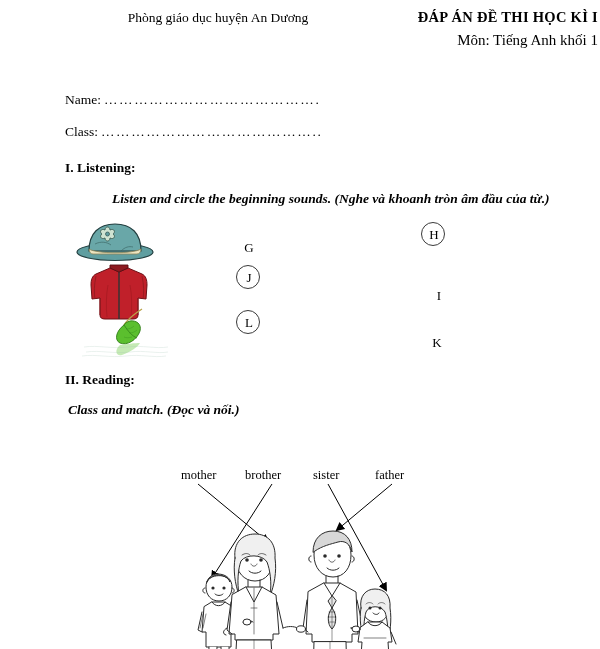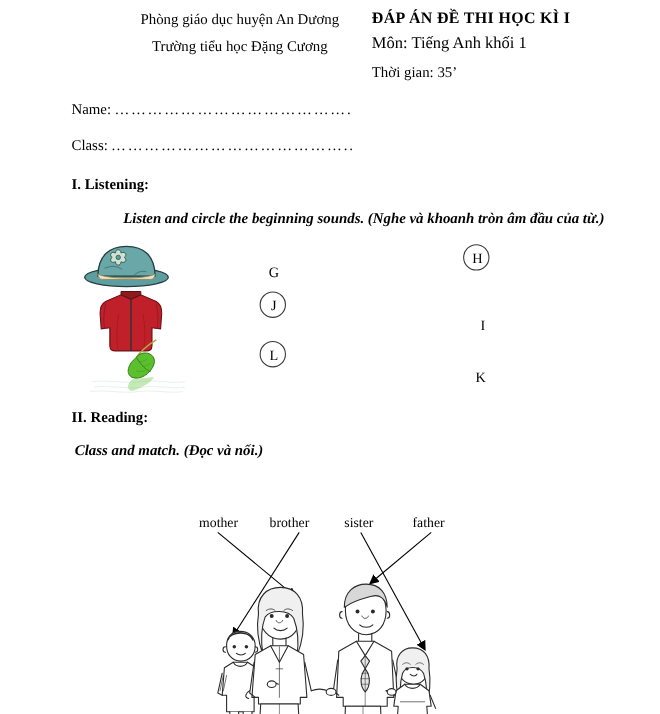--- a/index.html
+++ b/index.html
@@ -35,21 +35,21 @@
   .school-line {
     font-size: 13.5px;
     line-height: 24px;
     white-space: nowrap;
   }
   .title-block {
     position: absolute;
     left: 300px;
     top: 0;
     width: 260px;
-    text-align: left;
+    text-align: right;
   }
   .exam-title {
     font-size: 14.5px;
     font-weight: bold;
     line-height: 22px;
     letter-spacing: 0.3px;
     white-space: nowrap;
   }
   .subject-line {
     font-size: 15px;
@@ -163,26 +163,24 @@
     left: 0;
     top: 0;
   }
 </style>
 </head>
 <body>
 
 <div class="header">
   <div class="school-block">
     <div class="school-line">Phòng giáo dục huyện An Dương</div>
-    <div class="school-line">Trường tiểu học Đặng Cương</div>
   </div>
   <div class="title-block">
     <div class="exam-title">ĐÁP ÁN ĐỀ THI HỌC KÌ I</div>
     <div class="subject-line">Môn: Tiếng Anh khối 1</div>
-    <div class="time-line">Thời gian: 35’</div>
   </div>
 </div>
 
 <div class="field-row field-name">
   <span class="field-label">Name:</span><span class="field-dots">…………………………………….</span>
 </div>
 <div class="field-row field-class">
   <span class="field-label">Class:</span><span class="field-dots">……………………………………..</span>
 </div>
 

